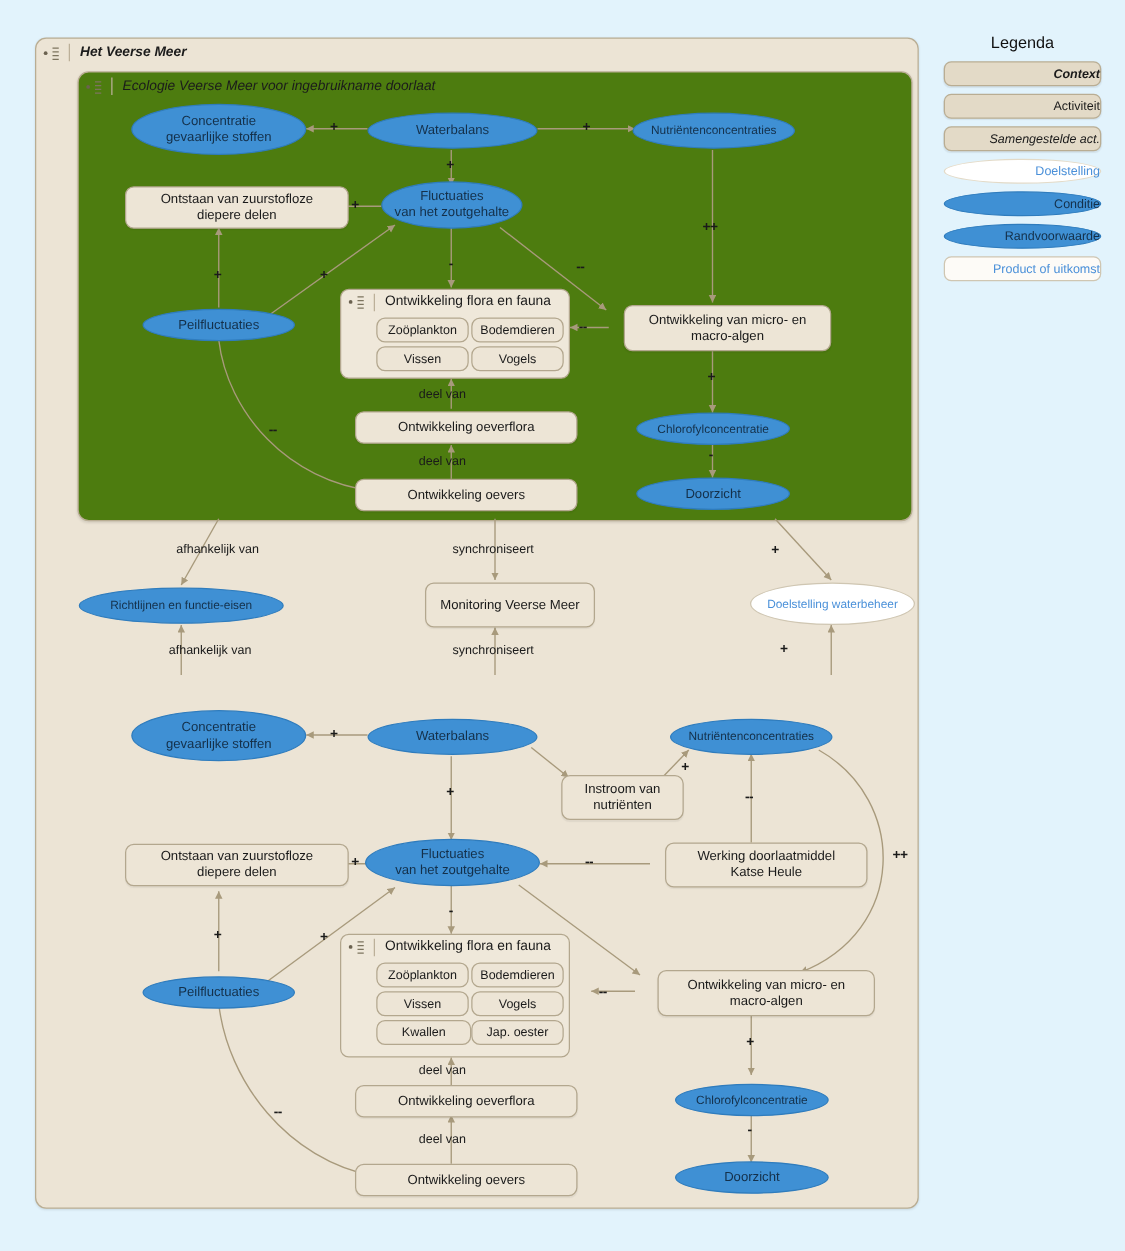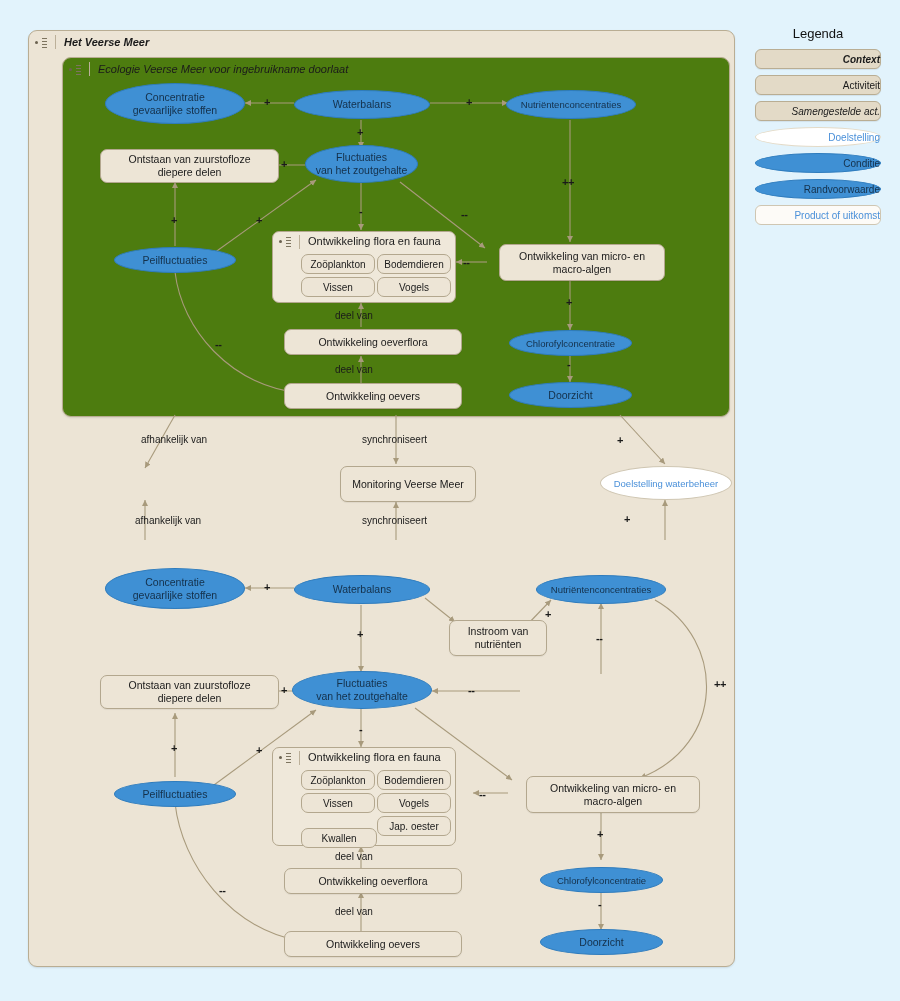--- a/index.html
+++ b/index.html
@@ -309,20 +309,23 @@
   <div class="elabel sign" style="left:461px;top:208px;">--</div>
   <div class="elabel sign" style="left:463px;top:256px;">--</div>
   <div class="elabel sign" style="left:171px;top:214px;">+</div>
   <div class="elabel sign" style="left:256px;top:214px;">+</div>
   <div class="elabel sign" style="left:215px;top:338px;">--</div>
   <div class="elabel" style="left:335px;top:310px;">deel van</div>
   <div class="elabel" style="left:335px;top:364px;">deel van</div>
   <div class="elabel sign" style="left:566px;top:296px;">+</div>
   <div class="elabel sign" style="left:567px;top:358px;">-</div>
 
+  <div class="node ellipse" style="left:63px;top:470px;width:164px;height:29px;">
+    <span style="font-size:9.5px;">Richtlijnen en functie-eisen</span>
+  </div>
   <div class="node rect" style="left:328px;top:466px;width:136px;height:36px;">
     <span>Monitoring Veerse Meer</span>
   </div>
   <div class="node ellipse-white" style="left:600px;top:466px;width:132px;height:34px;">
     <span style="font-size:9.5px;">Doelstelling waterbeheer</span>
   </div>
 
   <div class="elabel" style="left:141px;top:434px;">afhankelijk van</div>
   <div class="elabel" style="left:135px;top:515px;">afhankelijk van</div>
   <div class="elabel" style="left:362px;top:434px;">synchroniseert</div>
@@ -340,20 +343,23 @@
     <span style="font-size:9.5px;">Nutriëntenconcentraties</span>
   </div>
   <div class="node rect" style="left:437px;top:620px;width:98px;height:36px;">
     <span class="ml">Instroom van<br>nutriënten</span>
   </div>
   <div class="node rect" style="left:88px;top:675px;width:179px;height:34px;">
     <span class="ml">Ontstaan van zuurstofloze<br>diepere delen</span>
   </div>
   <div class="node ellipse" style="left:292px;top:671px;width:140px;height:38px;">
     <span class="ml">Fluctuaties<br>van het zoutgehalte</span>
+  </div>
+  <div class="node rect" style="left:520px;top:674px;width:162px;height:36px;">
+    <span class="ml">Werking doorlaatmiddel<br>Katse Heule</span>
   </div>
   <div class="node ellipse" style="left:114px;top:781px;width:122px;height:26px;">
     <span>Peilfluctuaties</span>
   </div>
 
   <div class="node group" style="left:272px;top:747px;width:184px;height:99px;">
     <div class="panel-header" style="width:184px;height:19px;">
       <span class="hdr-icon">
         <span class="dot"></span>
           <span class="bars">
@@ -371,21 +377,21 @@
       </div>
     <div class="node sub" style="left:104px;top:22px;width:74px;height:20px;">
       <span>Bodemdieren</span>
       </div>
     <div class="node sub" style="left:28px;top:45px;width:74px;height:20px;">
       <span>Vissen</span>
       </div>
     <div class="node sub" style="left:104px;top:45px;width:74px;height:20px;">
       <span>Vogels</span>
       </div>
-    <div class="node sub" style="left:28px;top:80px;width:76px;height:20px;align-items:center;">
+    <div class="node sub" style="left:28px;top:68px;width:76px;height:20px;align-items:center;">
       <span>Kwallen</span>
       </div>
     <div class="node sub" style="left:104px;top:68px;width:74px;height:20px;">
       <span>Jap. oester</span>
       </div>
   </div>
 
   <div class="node rect" style="left:514px;top:776px;width:174px;height:37px;">
     <span class="ml">Ontwikkeling van micro- en<br>macro-algen</span>
   </div>

